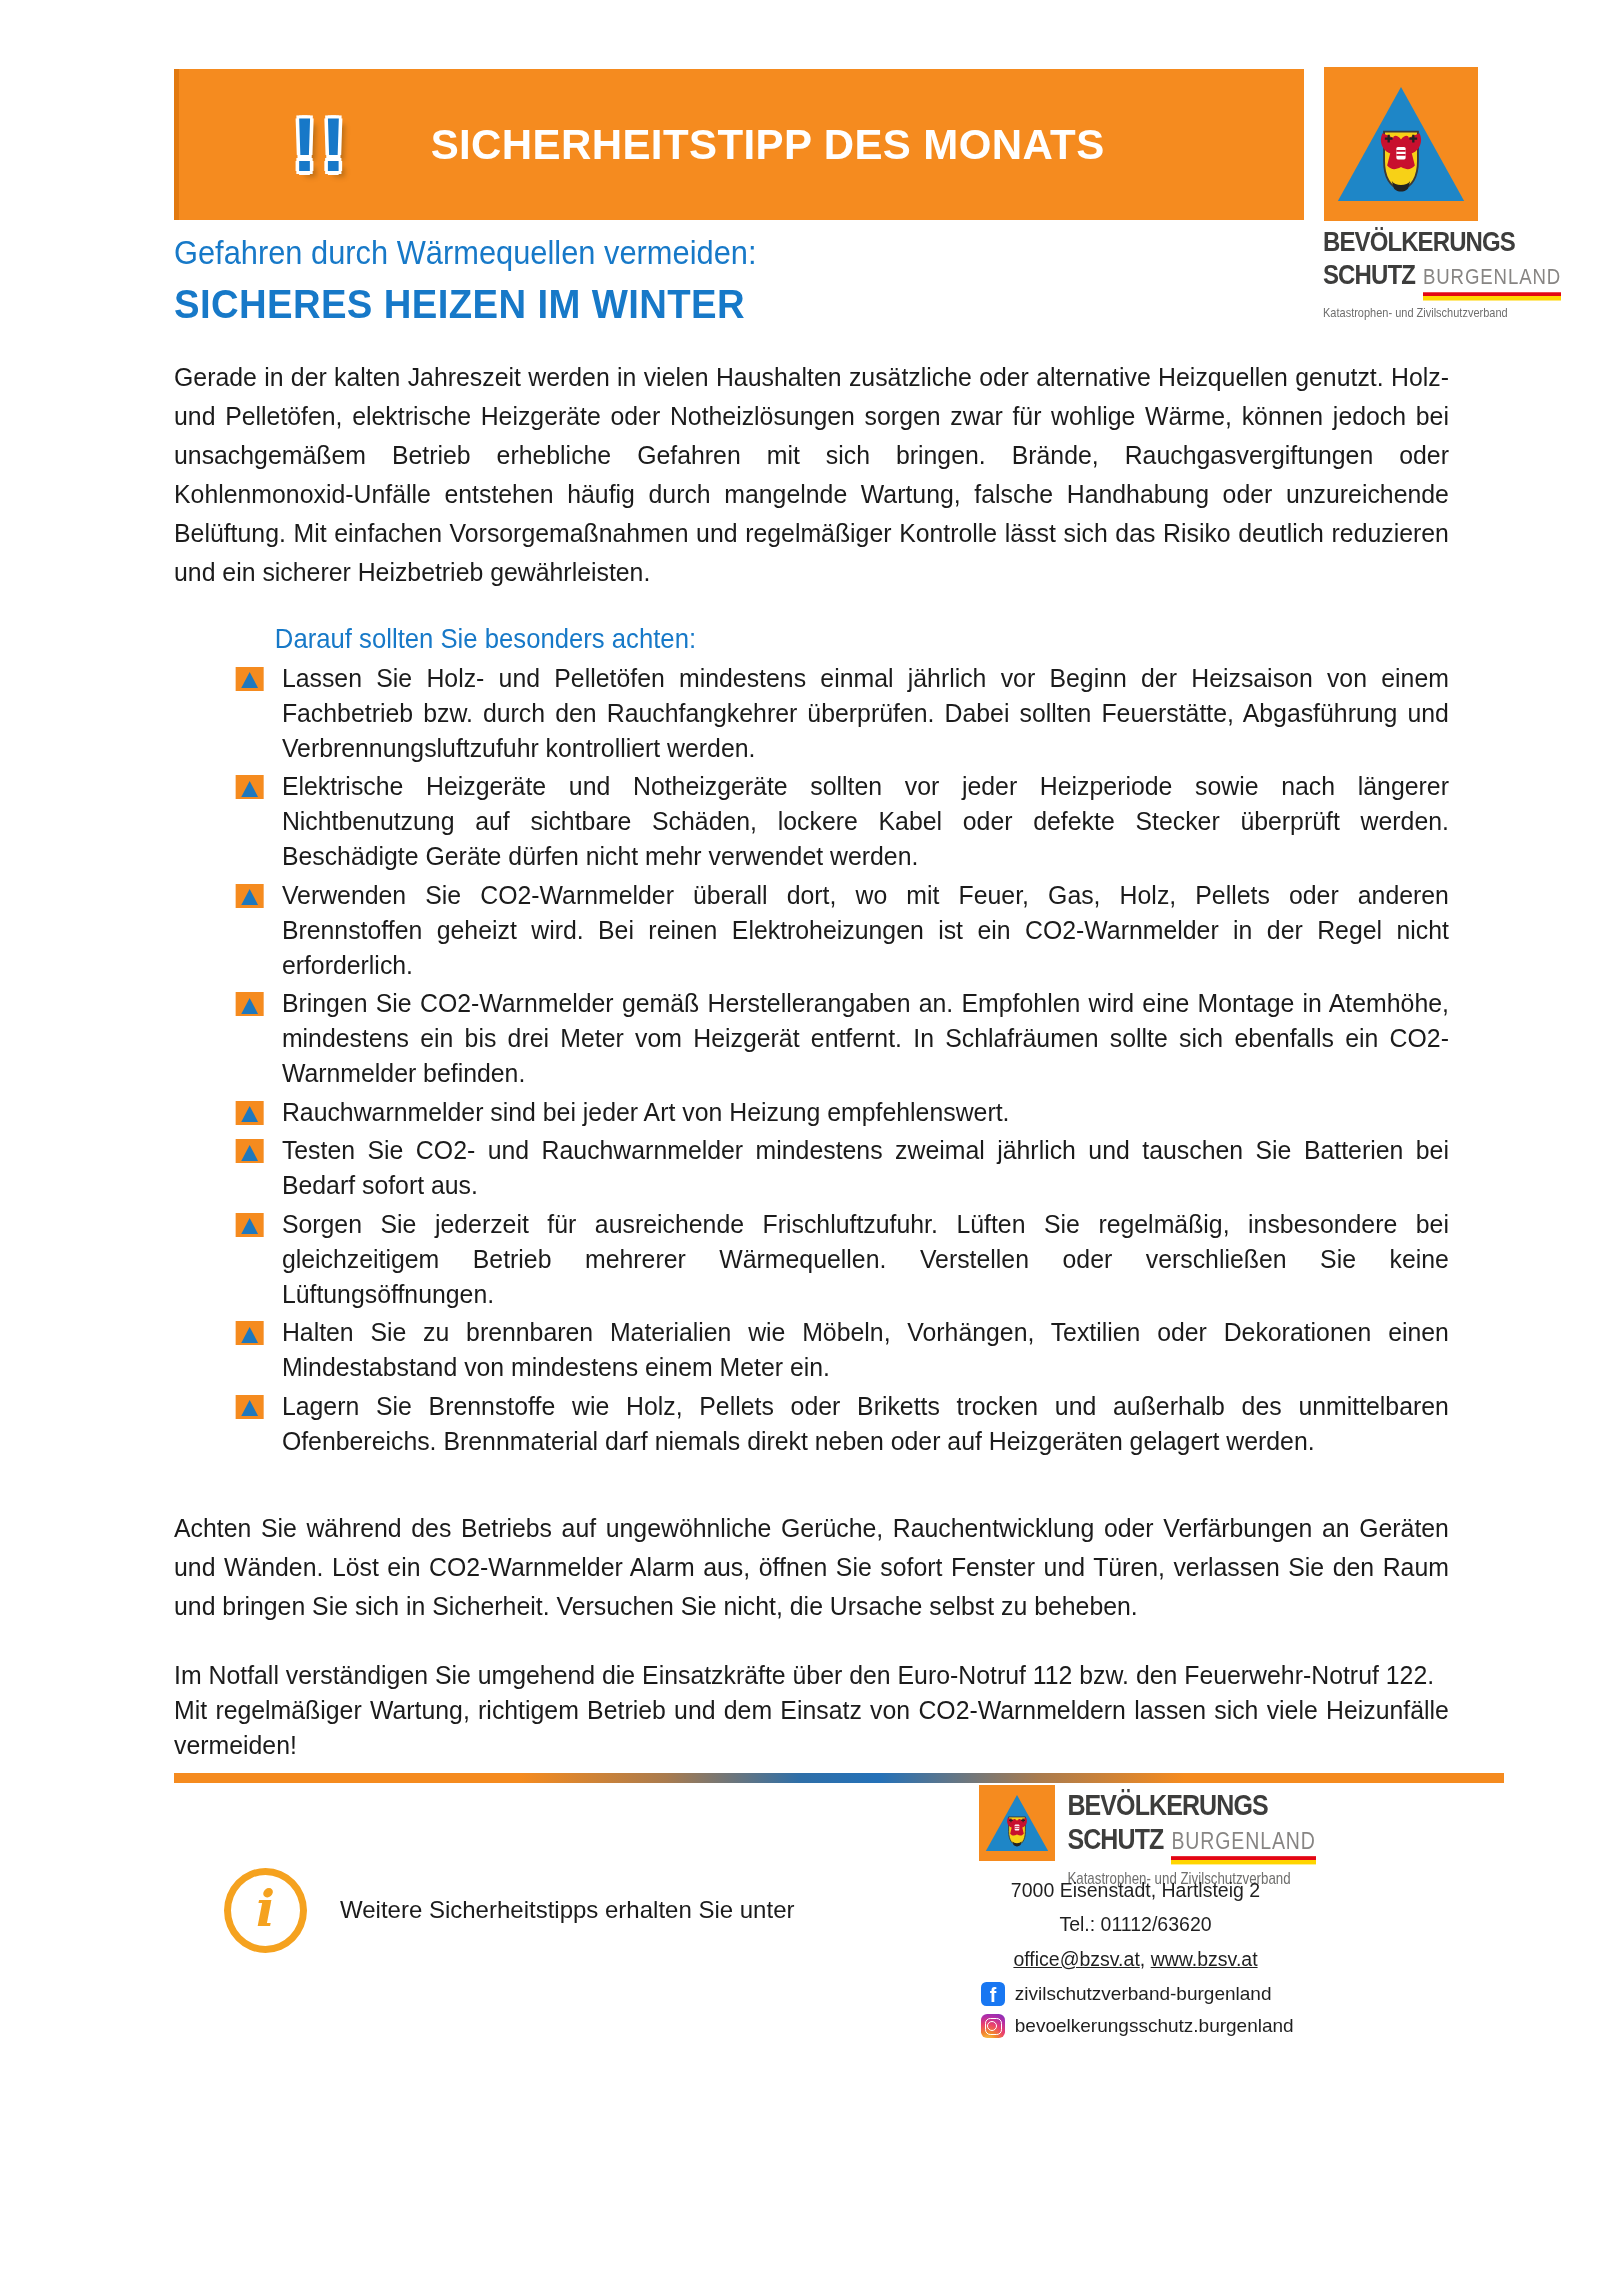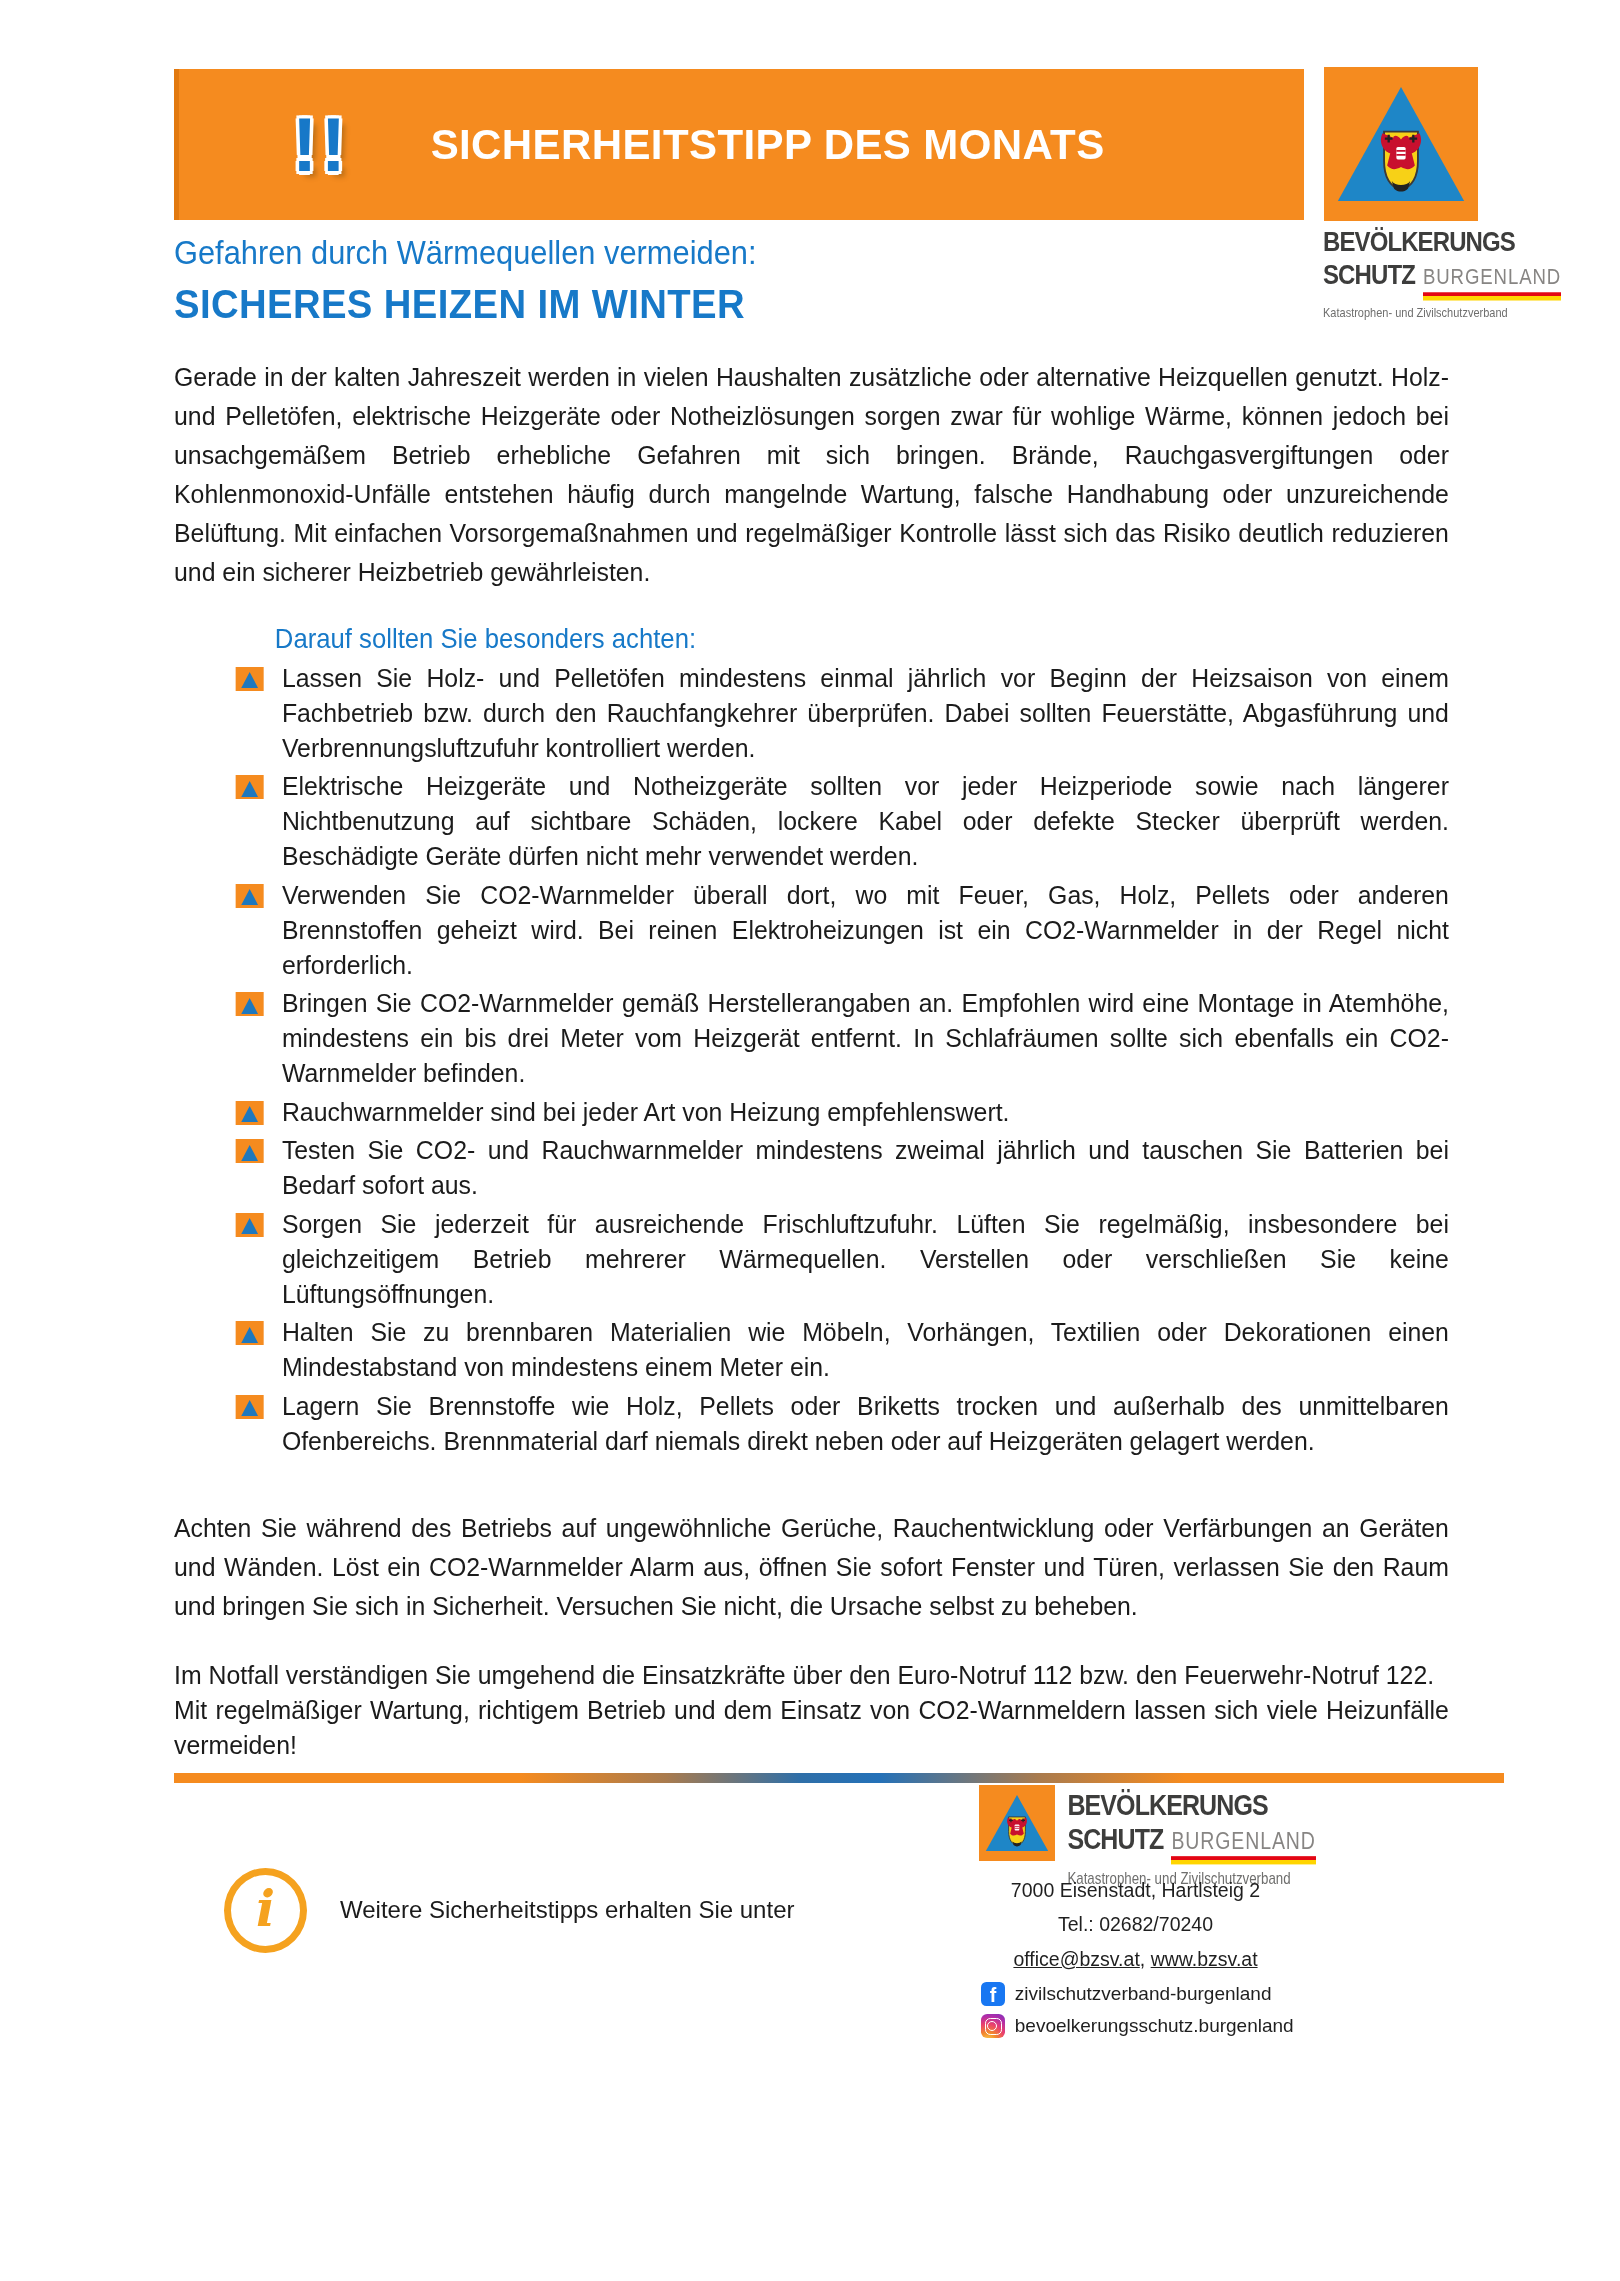--- a/index.html
+++ b/index.html
@@ -201,21 +201,21 @@
       <div class="brand-l2">
         <span class="brand-schutz">SCHUTZ</span>
         <span class="brand-region">BURGENLAND</span>
       </div>
       <div class="brand-sub">Katastrophen- und Zivilschutzverband</div>
     </div>
   </div>
 
   <div class="f-contact">
     <div class="c-line">7000 Eisenstadt, Hartlsteig 2</div>
-    <div class="c-line">Tel.: 02682/70240</div>
+    <div class="c-line">Tel.: 01112/63620</div>
     <div class="c-line"><span class="c-link">office@bzsv.at</span><span>, </span><span class="c-link">www.bzsv.at</span></div>
 
     <div class="social-row">
       <span class="fb-icon">f</span>
       <span>zivilschutzverband-burgenland</span>
     </div>
     <div class="social-row">
       <span class="ig-icon"></span>
       <span>bevoelkerungsschutz.burgenland</span>
     </div>

